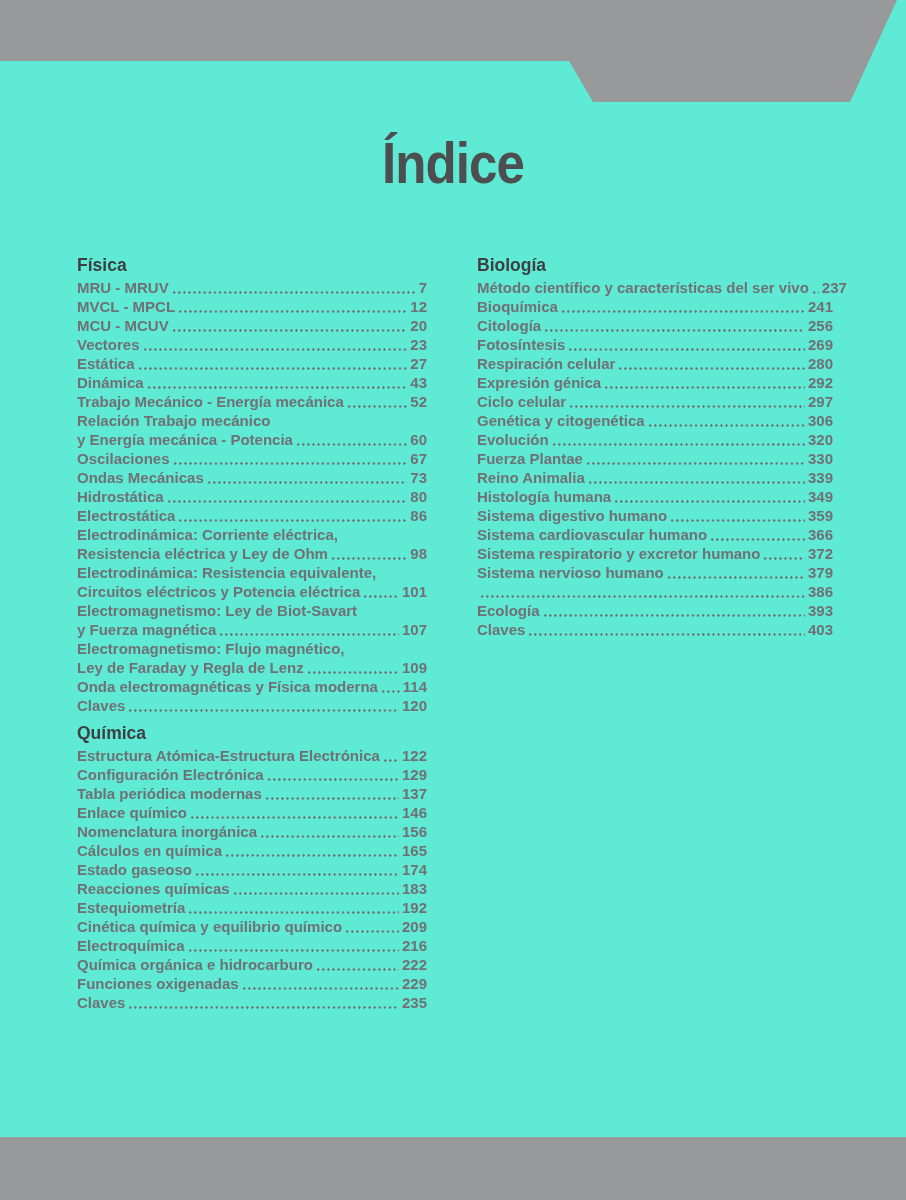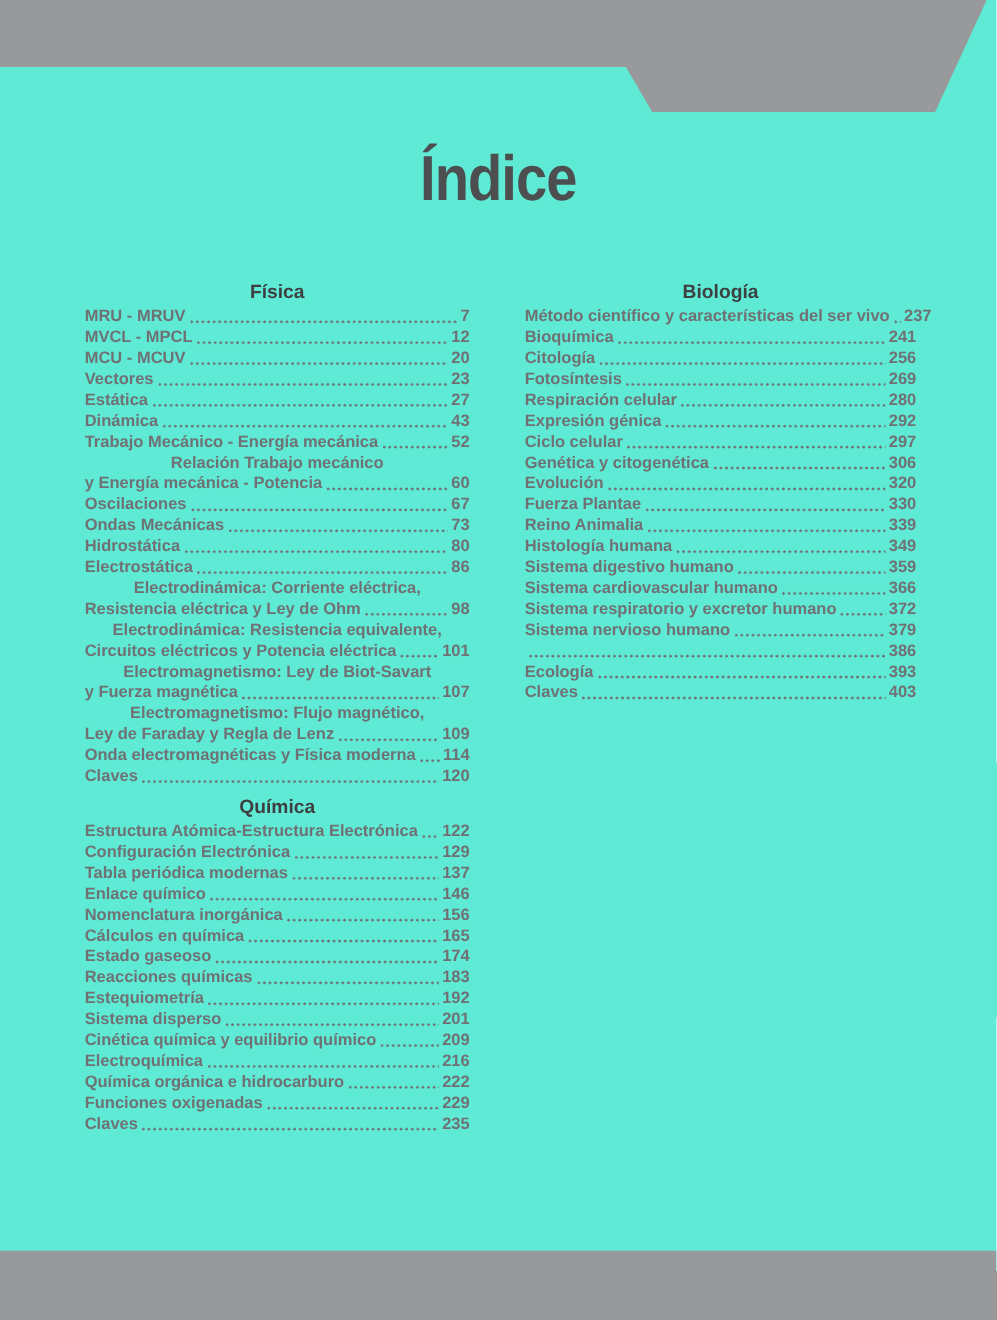--- a/index.html
+++ b/index.html
@@ -46,21 +46,20 @@
     transform-origin: 50% 50%;
     line-height: 66px;
   }
   .columns {
     position: absolute;
     left: 77px;
     top: 254px;
     width: 756px;
     display: flex;
     gap: 50px;
-    text-align: center;
   }
   .col { flex: 0 0 auto; }
   .col.col-0 { width: 350px; }
   .col.col-1 { width: 356px; }
   .section + .section { margin-top: 7px; }
   .heading {
     font-size: 17.5px;
     font-weight: bold;
     color: var(--heading);
     line-height: 22px;
@@ -238,25 +237,20 @@
             <span class="entry-label">Reacciones químicas</span>
             <span class="leader"></span>
             <span class="entry-page">183</span>
           </div>
           <div class="entry-row">
             <span class="entry-label">Estequiometría</span>
             <span class="leader"></span>
             <span class="entry-page">192</span>
           </div>
           <div class="entry-row">
-            <span class="entry-label">Sistema disperso</span>
-            <span class="leader"></span>
-            <span class="entry-page">201</span>
-          </div>
-          <div class="entry-row">
             <span class="entry-label">Cinética química y equilibrio químico</span>
             <span class="leader"></span>
             <span class="entry-page">209</span>
           </div>
           <div class="entry-row">
             <span class="entry-label">Electroquímica</span>
             <span class="leader"></span>
             <span class="entry-page">216</span>
           </div>
           <div class="entry-row">

